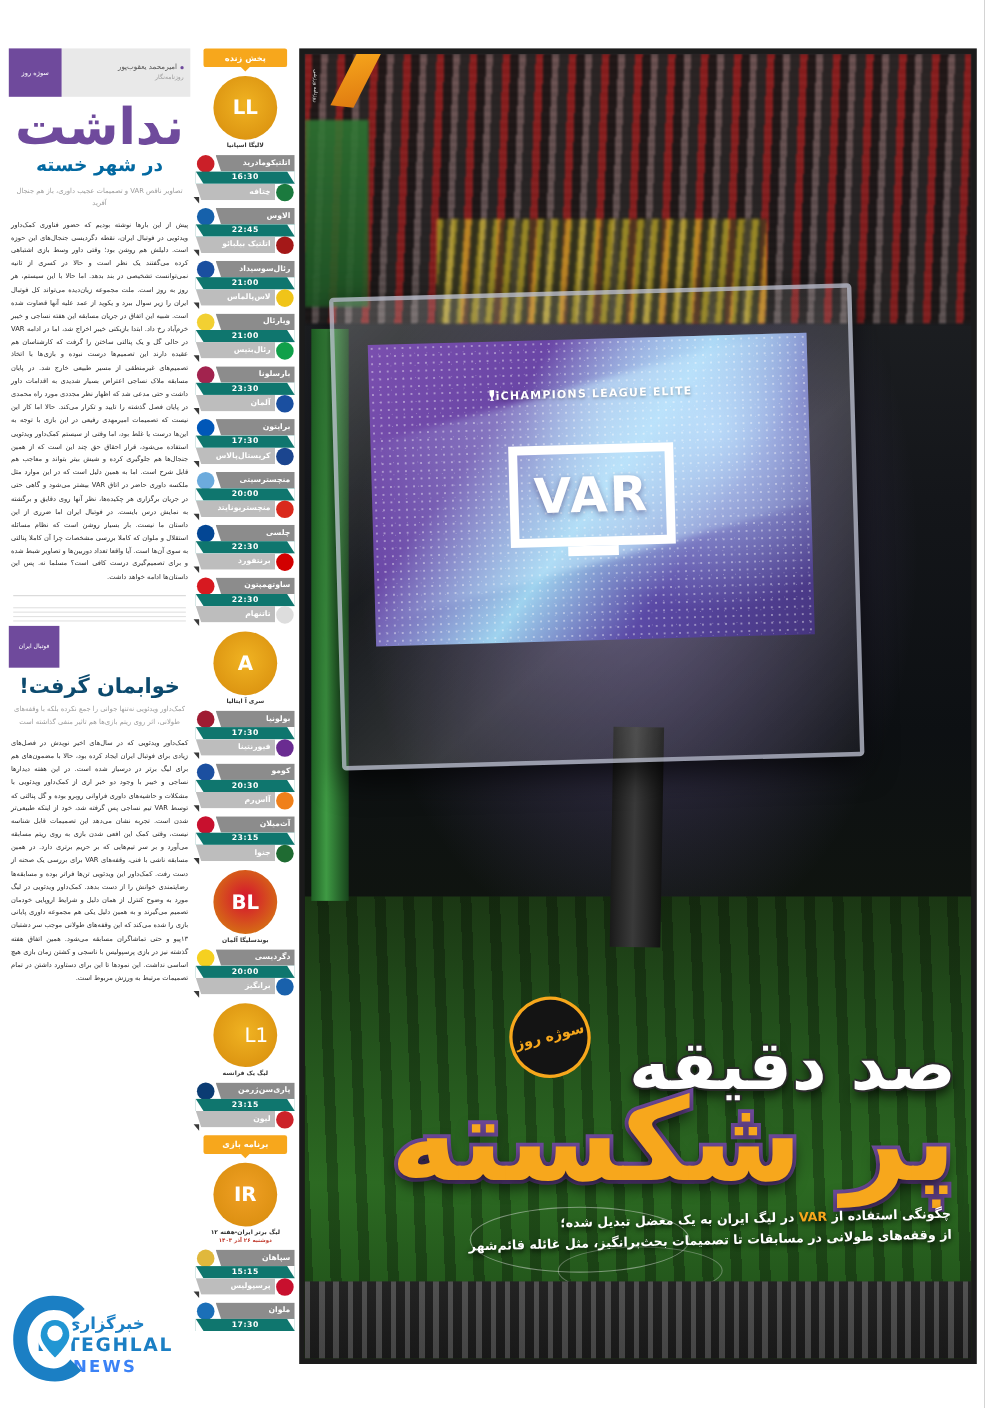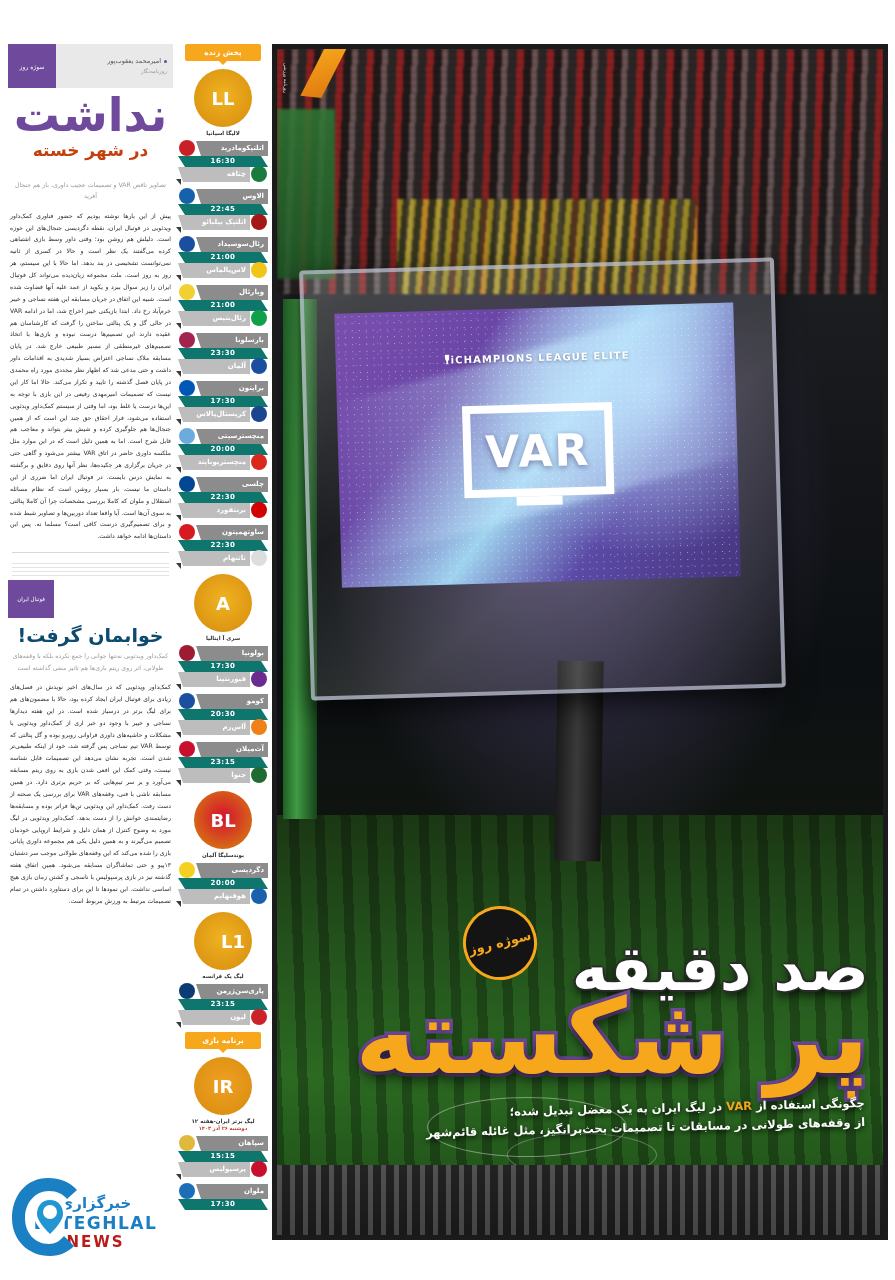--- a/index.html
+++ b/index.html
@@ -57,23 +57,23 @@
     line-height: .95;
     color: #6f4a9c;
     font-weight: bold;
     text-align: center;
     margin: 6px 0 2px 0;
     letter-spacing: -1px;
   }
   .head-sub {
     font-size: 17px;
     font-weight: bold;
-    color: #c2410c;
+    color: #0369a1;
     text-align: center;
-    margin-bottom: 19px;
+    margin-bottom: 8px;
   }
   .lede {
     font-size: 6.2px;
     line-height: 1.85;
     color: #9a9a9a;
     text-align: center;
     margin-bottom: 8px;
     padding: 0 4px;
   }
   .body-text {
@@ -130,21 +130,21 @@
     width: 58px; height: 58px; border-radius: 50%;
     display: flex; align-items: center; justify-content: center;
     position: relative; overflow: hidden;
     margin-bottom: 3px;
   }
   .league-name { font-size: 5.5px; color: #333; font-weight: bold; }
   .league-sub  { font-size: 5px; color: #c0392b; font-weight: bold; margin-top: 1px;}
 
   .match { margin-bottom: 7px; position: relative; }
   .team-row {
-    display: flex; flex-direction: row; align-items: flex-end;
+    display: flex; flex-direction: row; align-items: flex-start;
     height: 15px;
     position: relative;
   }
   .team-row .tname {
     flex: 1;
     font-size: 7px; font-weight: bold; color: #ffffff;
     background: #8c8c8c;
     height: 15px; line-height: 15px;
     padding-right: 4px; padding-left: 16px;
     text-align: right;
@@ -413,21 +413,21 @@
   }
   .wm-fa {
     font-size: 15px; font-weight: bold; color: #1b7fc4;
     direction: rtl; margin-bottom: 1px;
   }
   .wm-en {
     font-size: 17px; font-weight: bold; color: #1b7fc4;
     letter-spacing: 1.5px; direction: ltr;
   }
   .wm-news {
-    font-size: 15px; font-weight: bold; color: #b91c1c;
+    font-size: 15px; font-weight: bold; color: #3b82f6;
     letter-spacing: 2px; direction: ltr;
   }
   .wm-mark {
     position: absolute; left: 2px; top: 2px;
     width: 76px; height: 86px;
   }
 </style>
 </head>
 <body>
 
@@ -636,27 +636,27 @@
         <div class="league-name">بوندسلیگا آلمان</div>
       </div>
       <div class="match">
         <div class="team-row">
           <span class="tname">دگردیسی</span>
           <span class="tlogo" style="background: rgb(245, 208, 32);"></span>
         </div>
         <div class="time-strip">20:00</div>
         <div class="team-row t2">
           <span class="tlogo" style="background: rgb(25, 97, 172);"></span>
-          <span class="tname">هوفنهایم</span>
+          <span class="tname">برانگیز</span>
         </div>
         <div class="tick"></div>
       </div>
       <div class="league-head">
         <div class="league-badge" style="background: radial-gradient(circle at 50% 45%, rgb(240, 179, 34), rgb(214, 139, 12));">
-          <span style="color: rgb(255, 255, 255); font-weight: bold; font-size: 18px; margin-left: 20px;">L1</span>
+          <span style="color: rgb(255, 255, 255); font-weight: normal; font-size: 18px; margin-left: 20px;">L1</span>
         </div>
         <div class="league-name">لیگ یک فرانسه</div>
       </div>
       <div class="match">
         <div class="team-row">
           <span class="tname">پاری‌سن‌ژرمن</span>
           <span class="tlogo" style="background: rgb(11, 60, 115);"></span>
         </div>
         <div class="time-strip">23:15</div>
         <div class="team-row t2">

